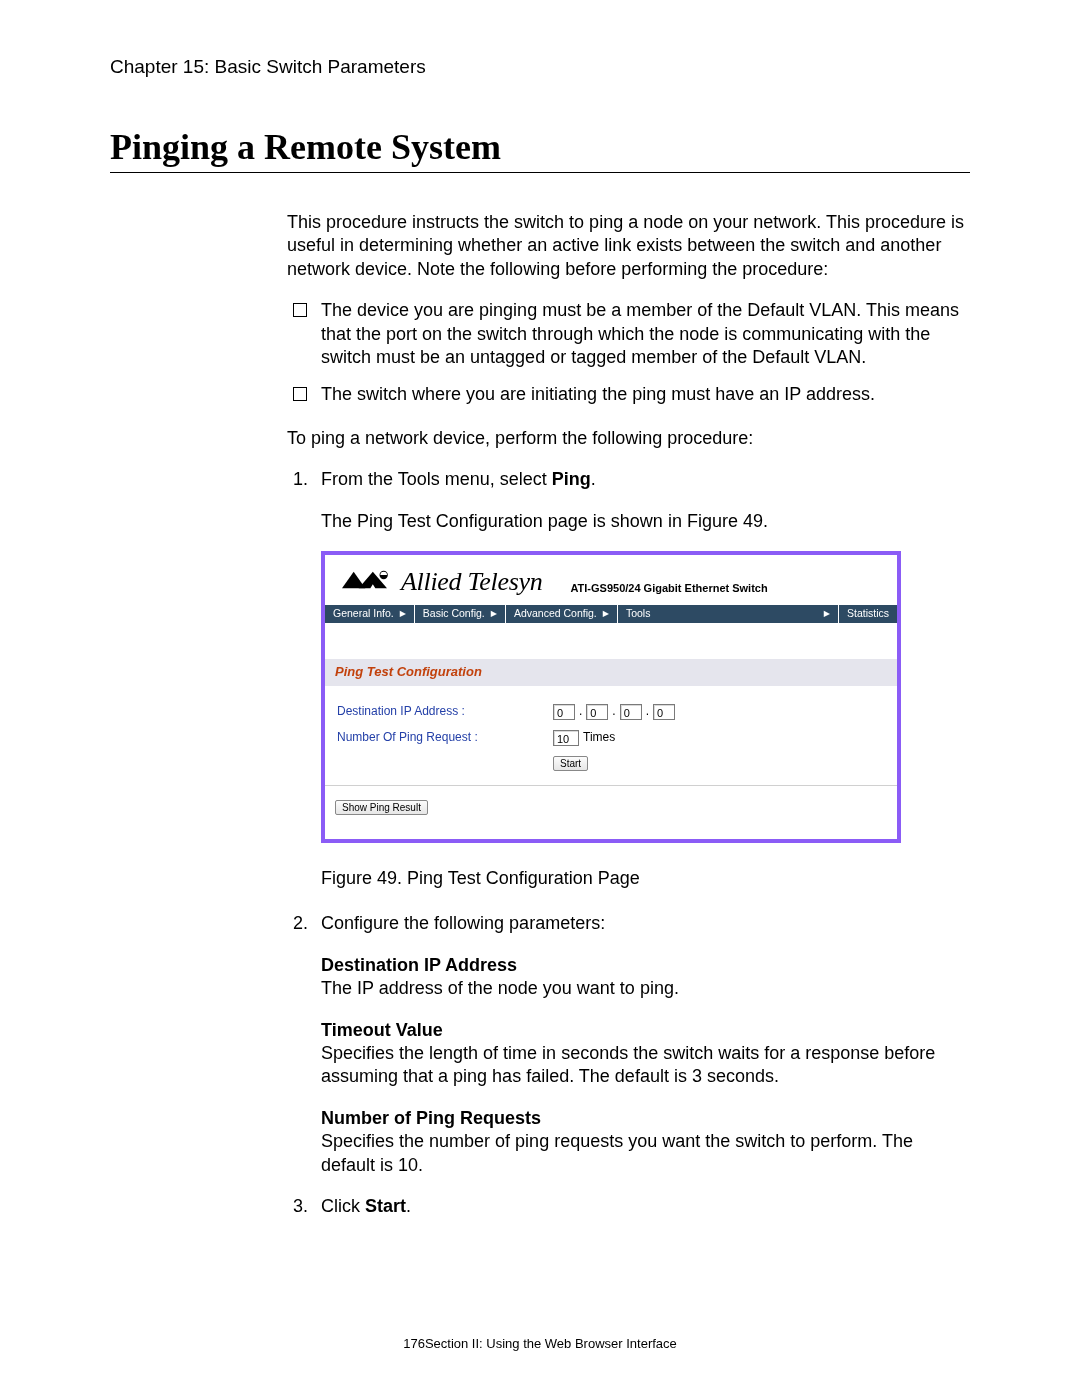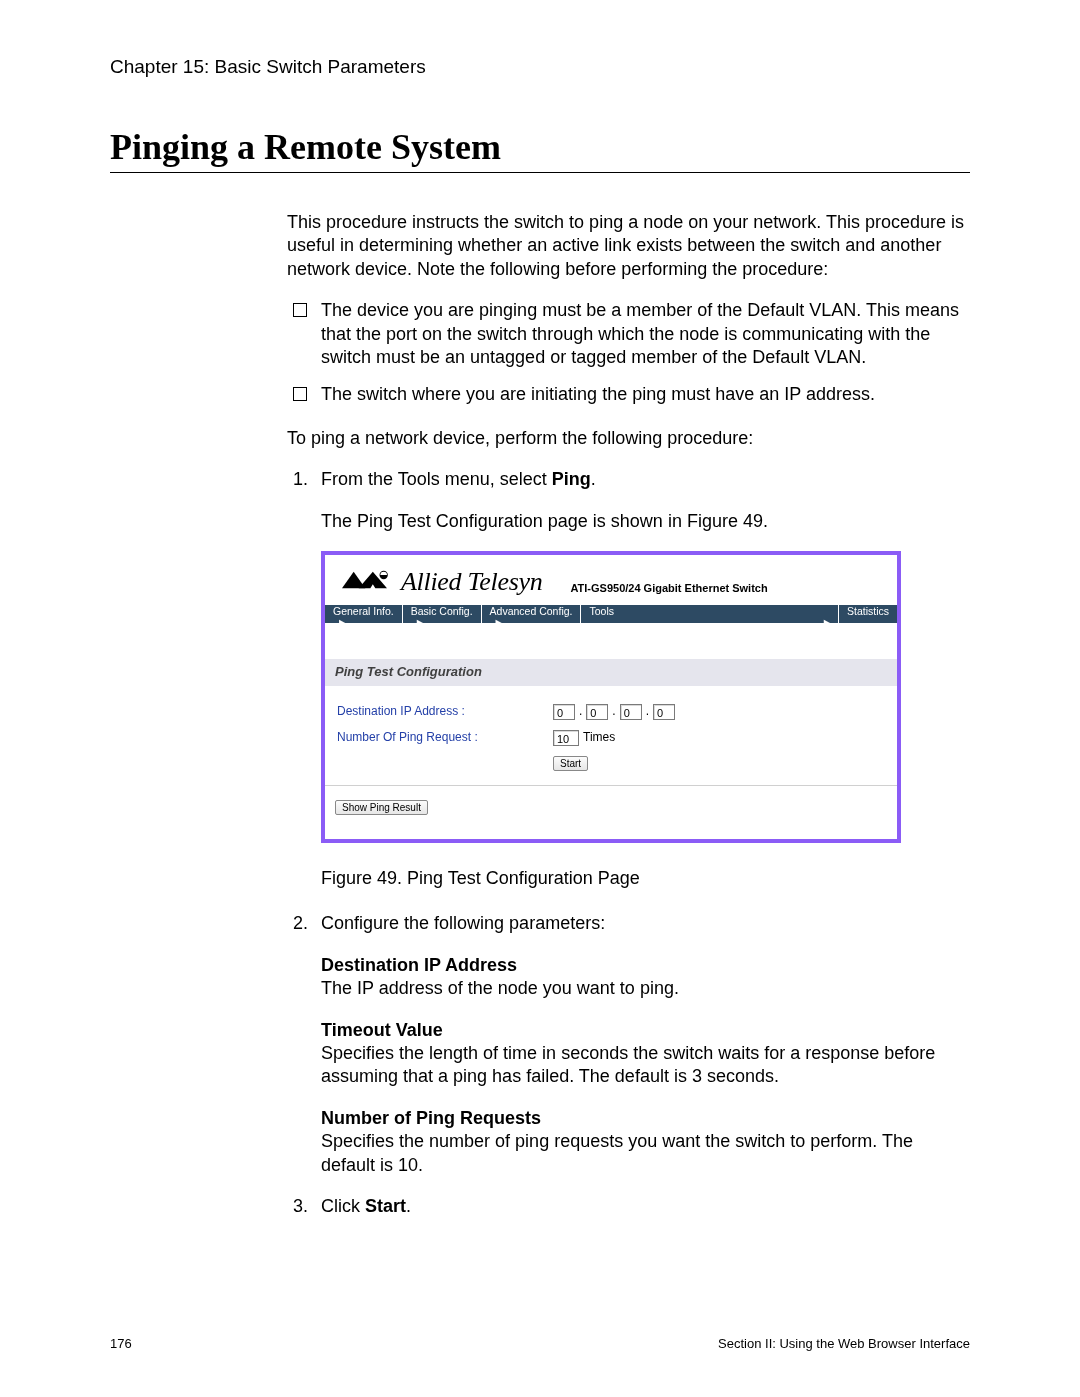--- a/index.html
+++ b/index.html
@@ -77,31 +77,31 @@
       background: #2d4a63;
       color: #fff;
       font-size: 10.5px;
       height: 18px;
       align-items: center;
     }
     .nav-item {
       padding: 0 8px;
       border-right: 1px solid #fff;
       display: flex;
+      align-items: center;
       height: 100%;
       flex-shrink: 0;
-      flex-direction: column;
     }
     .nav-item.tools { flex: 1; }
     .nav-item.stats { border-right: none; }
     .nav-arrow { margin-left: 6px; font-size: 8px; }
     .ss-body { padding: 36px 0 14px 0; }
     .ss-section-title {
       background: #e5e5ed;
-      color: #404040;
+      color: #c2410c;
       font-style: italic;
       font-weight: bold;
       font-size: 13px;
       padding: 5px 10px;
       margin-bottom: 16px;
     }
     .form-row {
       display: flex;
       align-items: flex-end;
       padding: 2px 12px;
@@ -137,21 +137,21 @@
       text-align: left;
       margin: 24px 0 22px 0;
     }
     .def-term { font-weight: bold; }
     .footer {
       position: absolute;
       bottom: 46px;
       left: 110px;
       right: 110px;
       display: flex;
-      justify-content: space-between;
+      justify-content: center;
       font-size: 13px;
     }
     .bold { font-weight: bold; }
   </style>
 </head>
 <body>
 
 <div class="page">
   <div class="chapter-header">Chapter 15: Basic Switch Parameters</div>
 

